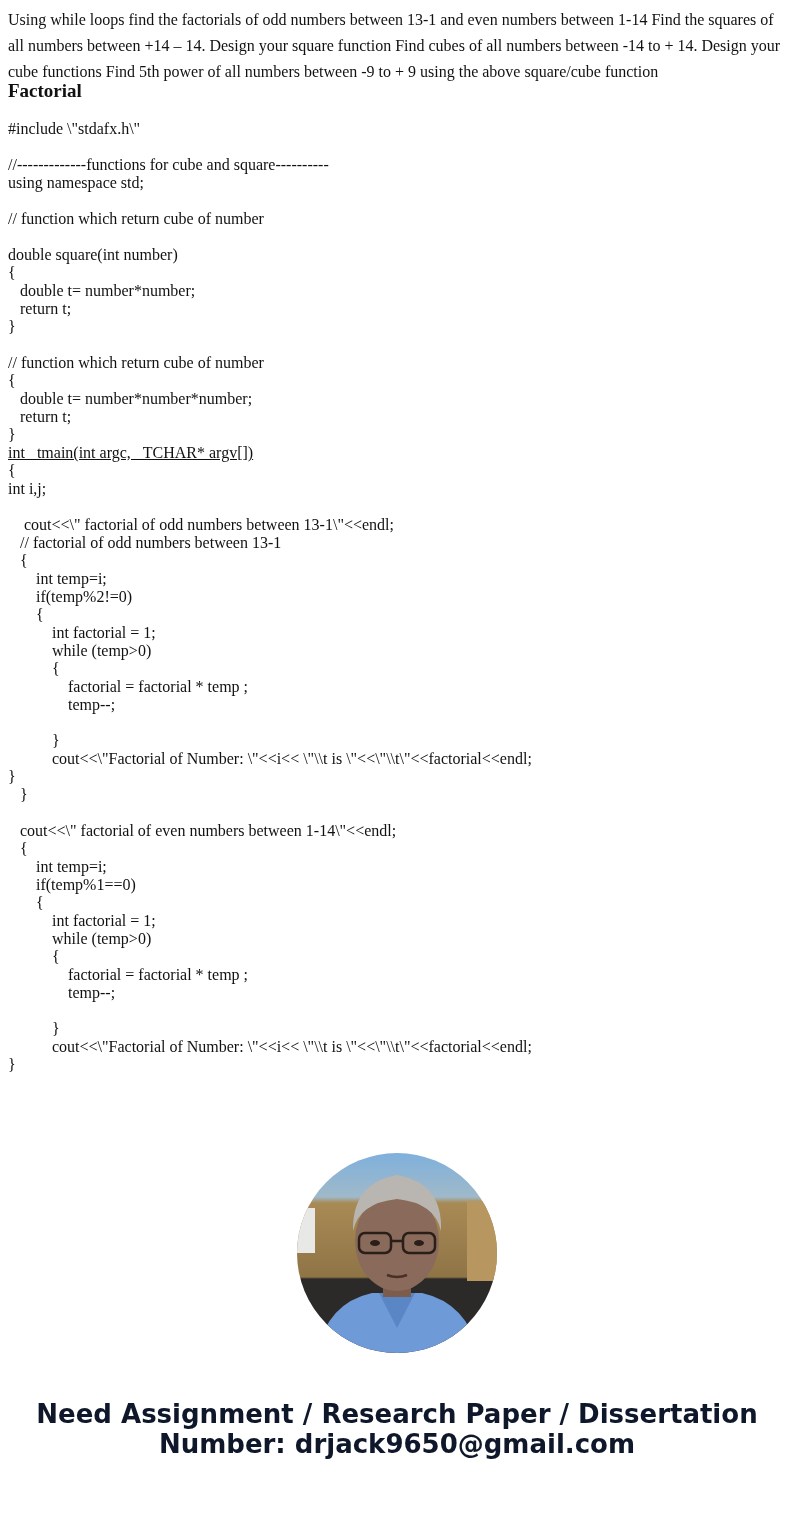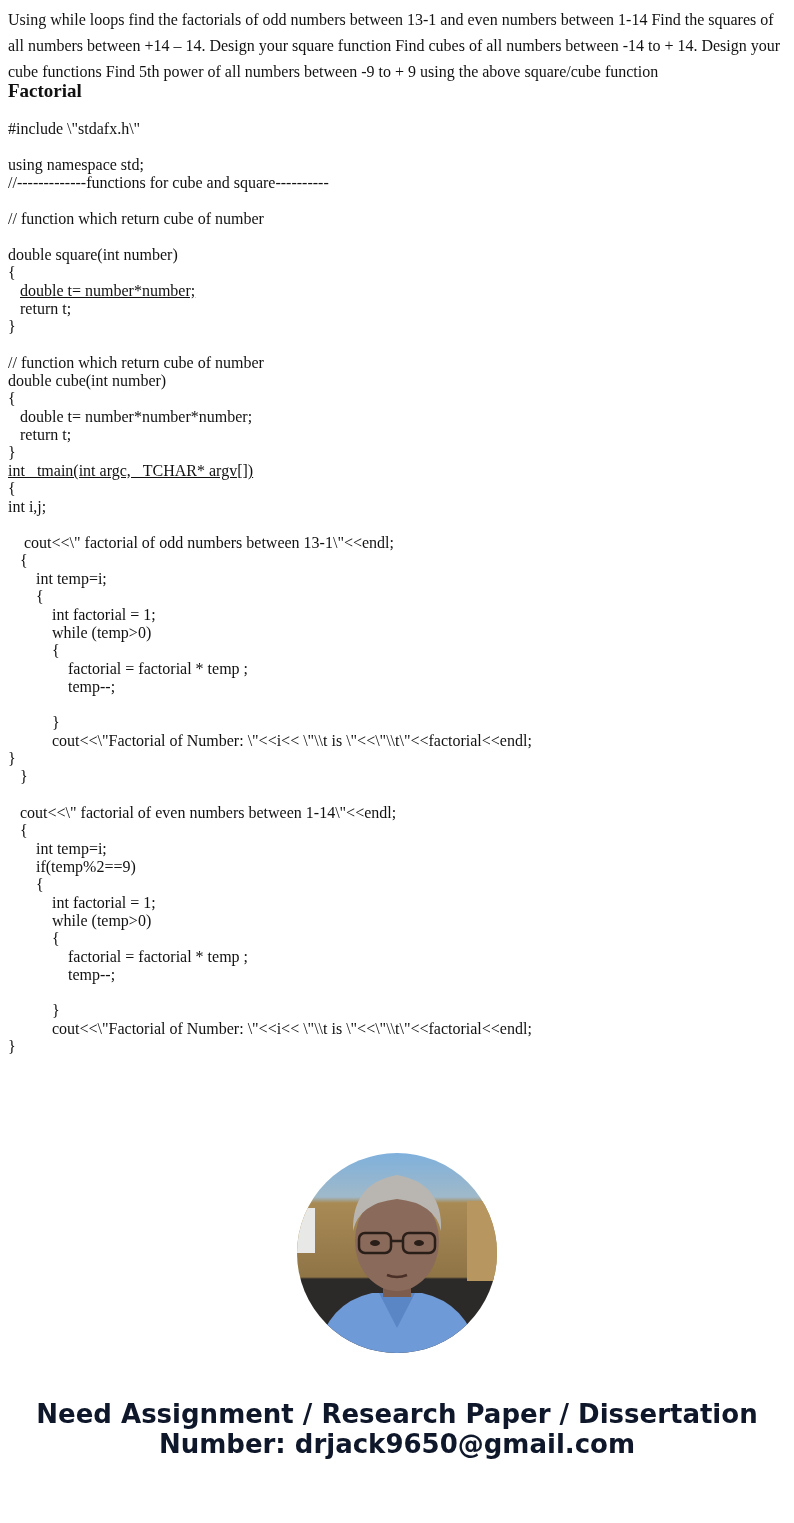--- a/index.html
+++ b/index.html
@@ -36,60 +36,61 @@
 </head>
 <body>
 
 <p class="question">Using while loops find the factorials of odd numbers between 13-1 and even numbers between 1-14 Find the squares of all numbers between +14 – 14. Design your square function Find cubes of all numbers between -14 to + 14. Design your cube functions Find 5th power of all numbers between -9 to + 9 using the above square/cube function</p>
 
 <h3 class="solution-heading">Factorial</h3>
 
 <div class="code-clip" id="code-block">
     <div class="code-line" style="padding-left: 0px;">#include \"stdafx.h\"</div>
     <div class="code-line" style="padding-left: 0px;"></div>
+    <div class="code-line" style="padding-left: 0px;">//-------------functions for cube and square----------</div>
     <div class="code-line" style="padding-left: 0px;">using namespace std;</div>
-    <div class="code-line" style="padding-left: 0px;">//-------------functions for cube and square----------</div>
     <div class="code-line" style="padding-left: 0px;"></div>
     <div class="code-line" style="padding-left: 0px;">// function which return cube of number</div>
     <div class="code-line" style="padding-left: 0px;"></div>
     <div class="code-line" style="padding-left: 0px;">double square(int number)</div>
     <div class="code-line" style="padding-left: 0px;">{</div>
-    <div class="code-line" style="padding-left: 12px; text-decoration: underline;">double t= number*number;</div>
+    <div class="code-line" style="padding-left: 12px;">double t= number*number;</div>
     <div class="code-line" style="padding-left: 12px;">return t;</div>
     <div class="code-line" style="padding-left: 0px;">}</div>
     <div class="code-line" style="padding-left: 0px;"></div>
     <div class="code-line" style="padding-left: 0px;">// function which return cube of number</div>
-    <div class="code-line" style="padding-left: 0px;">double cube(int number)</div>
     <div class="code-line" style="padding-left: 0px;">{</div>
     <div class="code-line" style="padding-left: 12px;">double t= number*number*number;</div>
     <div class="code-line" style="padding-left: 12px;">return t;</div>
     <div class="code-line" style="padding-left: 0px;">}</div>
     <div class="code-line" style="padding-left: 0px; text-decoration: underline;">int _tmain(int argc, _TCHAR* argv[])</div>
     <div class="code-line" style="padding-left: 0px;">{</div>
     <div class="code-line" style="padding-left: 0px;">int i,j;</div>
     <div class="code-line" style="padding-left: 0px;"></div>
     <div class="code-line" style="padding-left: 16px;">cout&lt;&lt;\" factorial of odd numbers between 13-1\"&lt;&lt;endl;</div>
+    <div class="code-line" style="padding-left: 12px;">// factorial of odd numbers between 13-1</div>
     <div class="code-line" style="padding-left: 12px;">{</div>
     <div class="code-line" style="padding-left: 28px;">int temp=i;</div>
+    <div class="code-line" style="padding-left: 28px;">if(temp%2!=0)</div>
     <div class="code-line" style="padding-left: 28px;">{</div>
     <div class="code-line" style="padding-left: 44px;">int factorial = 1;</div>
     <div class="code-line" style="padding-left: 44px;">while (temp&gt;0)</div>
     <div class="code-line" style="padding-left: 44px;">{</div>
     <div class="code-line" style="padding-left: 60px;">factorial = factorial * temp ;</div>
     <div class="code-line" style="padding-left: 60px;">temp--;</div>
     <div class="code-line" style="padding-left: 0px;"></div>
     <div class="code-line" style="padding-left: 44px;">}</div>
     <div class="code-line" style="padding-left: 44px;">cout&lt;&lt;\"Factorial of Number: \"&lt;&lt;i&lt;&lt; \"\\t is \"&lt;&lt;\"\\t\"&lt;&lt;factorial&lt;&lt;endl;</div>
     <div class="code-line" style="padding-left: 0px;">}</div>
     <div class="code-line" style="padding-left: 12px;">}</div>
     <div class="code-line" style="padding-left: 0px;"></div>
     <div class="code-line" style="padding-left: 12px;">cout&lt;&lt;\" factorial of even numbers between 1-14\"&lt;&lt;endl;</div>
     <div class="code-line" style="padding-left: 12px;">{</div>
     <div class="code-line" style="padding-left: 28px;">int temp=i;</div>
-    <div class="code-line" style="padding-left: 28px;">if(temp%2==9)</div>
+    <div class="code-line" style="padding-left: 28px;">if(temp%1==0)</div>
     <div class="code-line" style="padding-left: 28px;">{</div>
     <div class="code-line" style="padding-left: 44px;">int factorial = 1;</div>
     <div class="code-line" style="padding-left: 44px;">while (temp&gt;0)</div>
     <div class="code-line" style="padding-left: 44px;">{</div>
     <div class="code-line" style="padding-left: 60px;">factorial = factorial * temp ;</div>
     <div class="code-line" style="padding-left: 60px;">temp--;</div>
     <div class="code-line" style="padding-left: 0px;"></div>
     <div class="code-line" style="padding-left: 44px;">}</div>
     <div class="code-line" style="padding-left: 44px;">cout&lt;&lt;\"Factorial of Number: \"&lt;&lt;i&lt;&lt; \"\\t is \"&lt;&lt;\"\\t\"&lt;&lt;factorial&lt;&lt;endl;</div>
     <div class="code-line" style="padding-left: 0px;">}</div>

